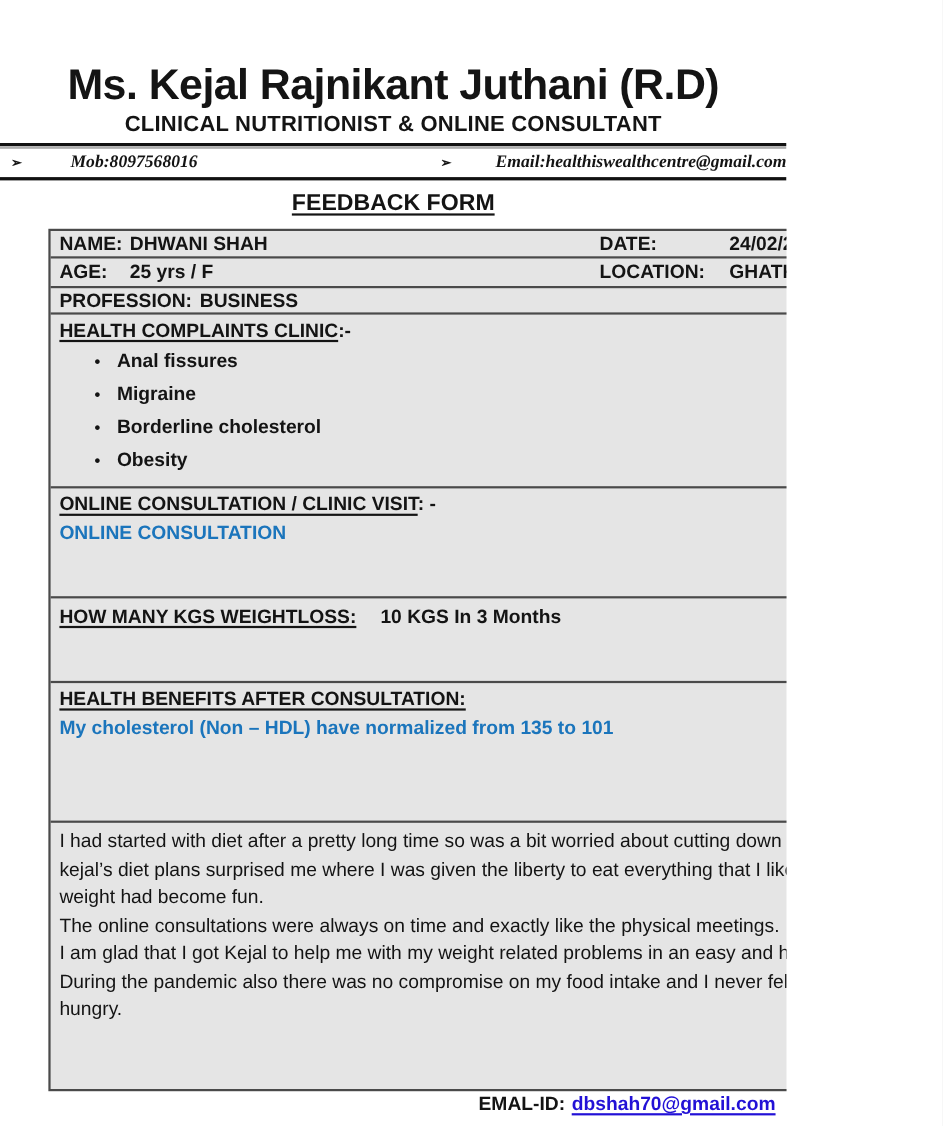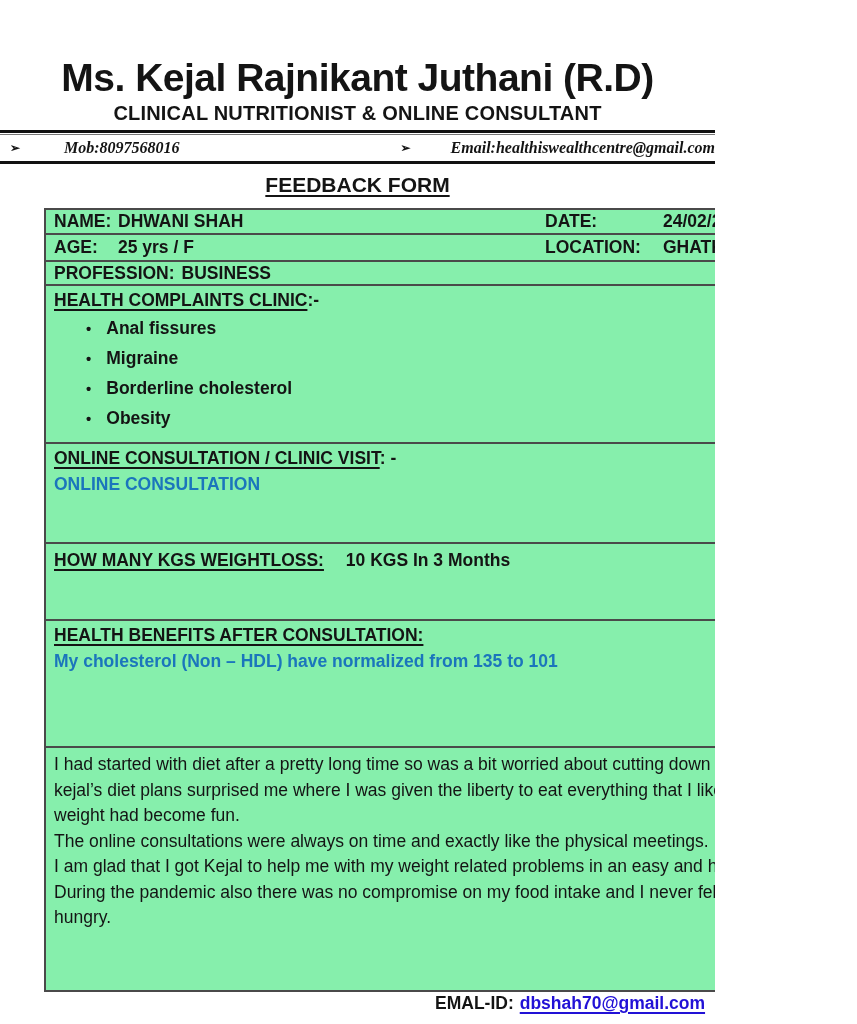--- a/index.html
+++ b/index.html
@@ -32,21 +32,21 @@
   .contact-right .bullet-arrow { margin-left:60px; }
   .contact-right .contact-text { margin-left:40px; }
   .form-title {
     margin-top:9px; text-align:center; font-size:21px; font-weight:bold;
     text-decoration:underline; text-decoration-thickness:2px; text-underline-offset:3px;
   }
 
   
   .form-table {
     position:absolute; left:44px; top:208px; width:789px;
-    border:2px solid #4a4a4a; background:#86efac;
+    border:2px solid #4a4a4a; background:#e5e5e5;
   }
   .row { border-bottom:2px solid #4a4a4a; padding-left:8px; font-size:17.5px; font-weight:bold; box-sizing:content-box; }
   .row:last-child { border-bottom:none; }
   .row-split { display:flex; align-items:center; }
   .r1 { height:23px; } .r2 { height:25px; } .r3 { height:22px; display:flex; align-items:center; }
   .r4 { height:152px; padding-top:4px; }
   .r5 { height:94px; padding-top:4px; }
   .r6 { height:69px; padding-top:6px; }
   .r7 { height:121px; padding-top:4px; }
   .r8 { height:238px; padding-top:4px; padding-right:8px; }

